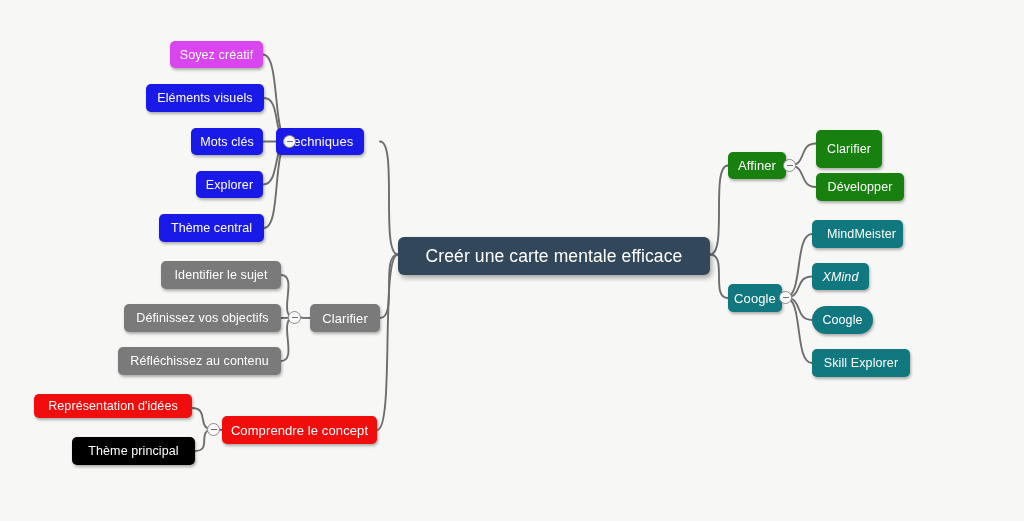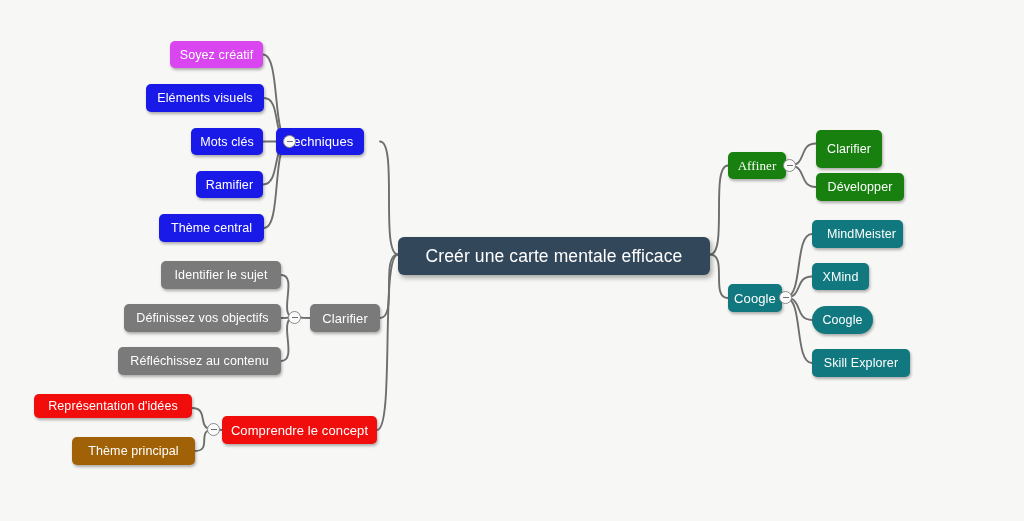--- a/index.html
+++ b/index.html
@@ -109,21 +109,21 @@
     <div class="node node-leaf" style="left: 170px; top: 41px; width: 93px; height: 27px; background: #d946ef;">
       <span>Soyez créatif</span>
     </div>
     <div class="node node-leaf" style="left: 146px; top: 84px; width: 118px; height: 28px; background: rgb(26, 26, 232);">
       <span>Eléments visuels</span>
     </div>
     <div class="node node-leaf" style="left: 191px; top: 128px; width: 72px; height: 27px; background: rgb(26, 26, 232);">
       <span>Mots clés</span>
     </div>
     <div class="node node-leaf" style="left: 196px; top: 171px; width: 67px; height: 27px; background: rgb(26, 26, 232);">
-      <span>Ramifier</span>
+      <span>Explorer</span>
     </div>
     <div class="node node-leaf" style="left: 159px; top: 214px; width: 105px; height: 28px; background: rgb(26, 26, 232);">
       <span>Thème central</span>
     </div>
     <div class="node node-branch" style="left: 276px; top: 128px; width: 88px; height: 27px; background: rgb(26, 26, 232);">
       <span>Techniques</span>
     </div>
     <div class="toggle" style="left: 283px; top: 135px;">
       <div class="bar"></div>
     </div>
@@ -138,45 +138,45 @@
     </div>
     <div class="node node-branch" style="left: 310px; top: 304px; width: 70px; height: 28px; background: rgb(122, 122, 122);">
       <span>Clarifier</span>
     </div>
     <div class="toggle" style="left: 288px; top: 311px;">
       <div class="bar"></div>
     </div>
     <div class="node node-leaf" style="left: 34px; top: 394px; width: 158px; height: 24px; background: rgb(242, 13, 13);">
       <span>Représentation d'idées</span>
     </div>
-    <div class="node node-leaf" style="left: 72px; top: 437px; width: 123px; height: 28px; background: #a16207;">
+    <div class="node node-leaf" style="left: 72px; top: 437px; width: 123px; height: 28px; background: #000000;">
       <span>Thème principal</span>
     </div>
     <div class="node node-branch" style="left: 222px; top: 416px; width: 155px; height: 28px; background: rgb(242, 13, 13);">
       <span>Comprendre le concept</span>
     </div>
     <div class="toggle" style="left: 207px; top: 423px;">
       <div class="bar"></div>
     </div>
     <div class="node node-leaf" style="left: 816px; top: 130px; width: 66px; height: 38px; background: rgb(23, 128, 15);">
       <span>Clarifier</span>
     </div>
     <div class="node node-leaf" style="left: 816px; top: 173px; width: 88px; height: 28px; background: rgb(23, 128, 15);">
       <span>Développer</span>
     </div>
-    <div class="node node-branch" style="left: 728px; top: 152px; width: 58px; height: 27px; background: rgb(23, 128, 15); font-family: Liberation Serif, serif;">
+    <div class="node node-branch" style="left: 728px; top: 152px; width: 58px; height: 27px; background: rgb(23, 128, 15);">
       <span>Affiner</span>
     </div>
     <div class="toggle" style="left: 783px; top: 159px;">
       <div class="bar"></div>
     </div>
     <div class="node node-leaf" style="left: 812px; top: 220px; width: 91px; height: 28px; background: rgb(16, 120, 126); padding-left: 8px;">
       <span>MindMeister</span>
     </div>
-    <div class="node node-leaf" style="left: 812px; top: 263px; width: 57px; height: 27px; background: rgb(16, 120, 126);">
+    <div class="node node-leaf" style="left: 812px; top: 263px; width: 57px; height: 27px; background: rgb(16, 120, 126); font-style: italic;">
       <span>XMind</span>
     </div>
     <div class="node node-leaf" style="left: 812px; top: 306px; width: 61px; height: 28px; background: rgb(16, 120, 126); border-radius: 14px;">
       <span>Coogle</span>
     </div>
     <div class="node node-leaf" style="left: 812px; top: 349px; width: 98px; height: 28px; background: rgb(16, 120, 126);">
       <span>Skill Explorer</span>
     </div>
     <div class="node node-branch" style="left: 728px; top: 284px; width: 54px; height: 28px; background: rgb(16, 120, 126);">
       <span>Coogle</span>

